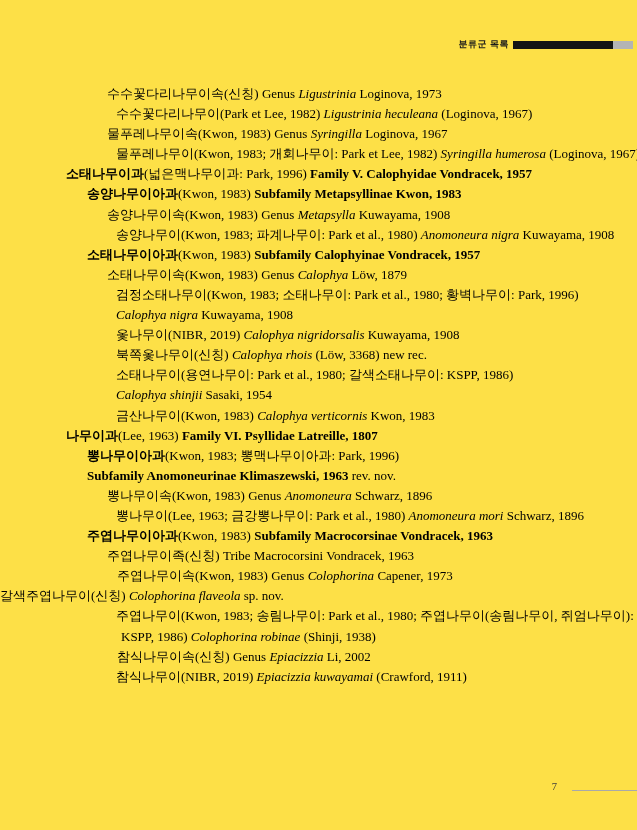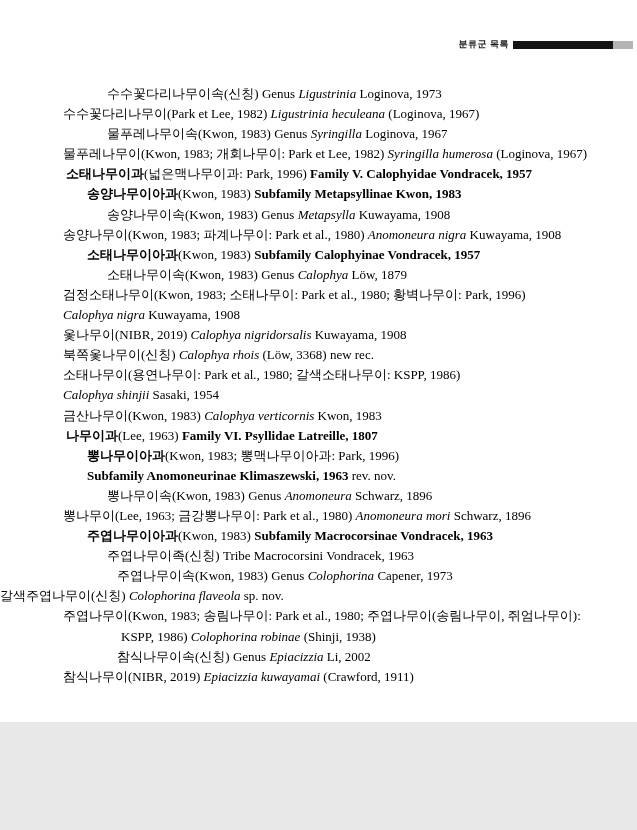--- a/index.html
+++ b/index.html
@@ -1,19 +1,19 @@
 <!DOCTYPE html>
 <html><head>
 <meta charset="utf-8">
 <style>
   html,body{margin:0;padding:0;background:#e8e8e8;}
   #page{
     position:relative;
-    width:637px;height:722px;
-    background:#ffffff;
+    width:637px;height:830px;
+    background:#fde047;
     font-family:"Liberation Serif","DejaVu Serif",serif;
     color:#000;
     overflow:hidden;
   }
   
   #header-title{
     position:absolute;top:38px;left:0;width:509px;
     text-align:right;
     font-family:"Liberation Sans","DejaVu Sans",sans-serif;
     font-size:9px;font-weight:bold;color:#1a1a1a;
@@ -26,21 +26,21 @@
     position:absolute;top:84px;left:0;width:637px;
     font-size:13px;
   }
   .line{
     height:20.1px;line-height:20.1px;
     white-space:nowrap;
   }
   .lvl-family   {padding-left:66px;}
   .lvl-subfamily{padding-left:87px;}
   .lvl-genus    {padding-left:107px;}
-  .lvl-species  {padding-left:63px;font-family:Liberation Serif, serif;}
+  .lvl-species  {padding-left:116px;font-family:Liberation Serif, serif;}
   .lvl-genus2   {padding-left:117px;font-family:Liberation Serif, serif;}
   .lvl-species2 {}
   .lvl-cont2    {padding-left:121px;}
   .seg-r{font-weight:normal;font-style:normal;}
   .seg-b{font-weight:bold;font-style:normal;}
   .seg-i{font-style:italic;font-weight:normal;}
   
   #page-number{
     position:absolute;top:781px;left:537px;width:20px;
     text-align:right;font-size:10.5px;color:#3c3c3c;

